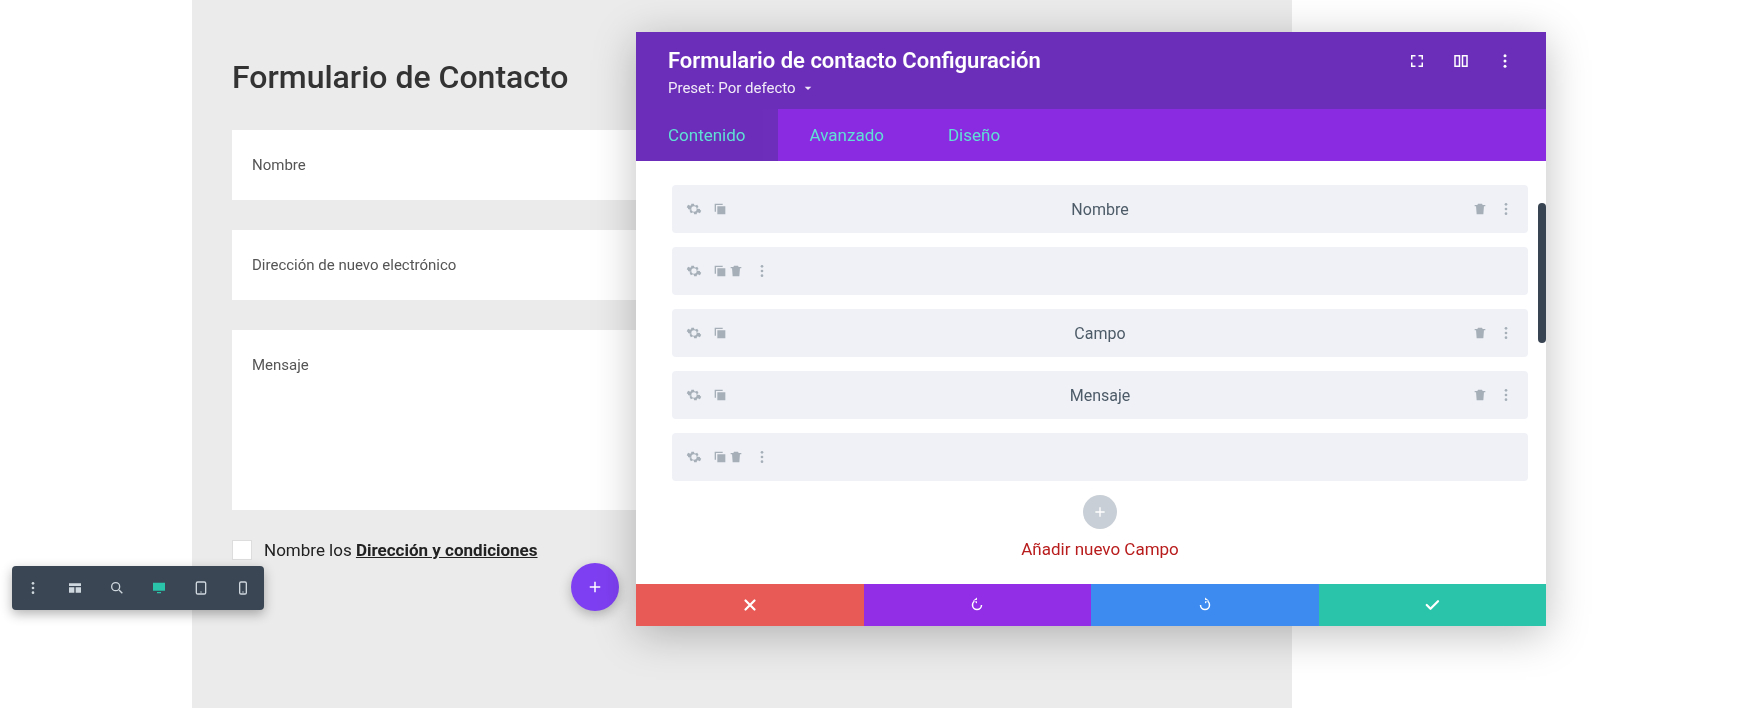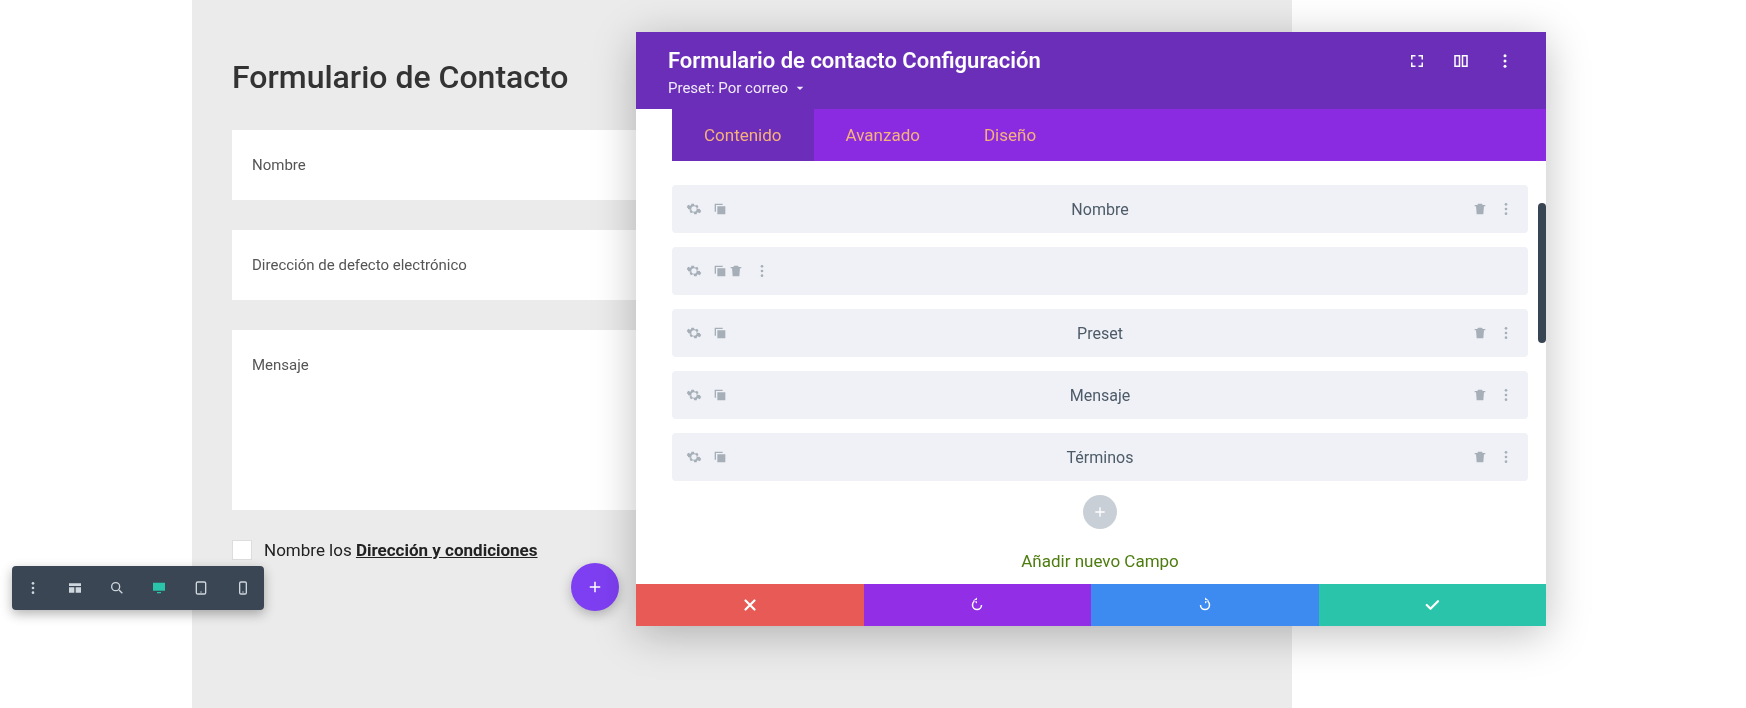--- a/index.html
+++ b/index.html
@@ -92,23 +92,22 @@
   .panel-title{font-size:22px;font-weight:600;}
   .panel-preset{font-size:15px;opacity:.9;margin-top:6px;display:flex;align-items:center;gap:4px;}
   .panel-header-actions{display:flex;gap:26px;align-items:center;margin-top:4px;}
   .icon{width:18px;height:18px;fill:currentColor;display:block;}
   .icon.sm{width:16px;height:16px;}
   .ibtn{display:flex;align-items:center;justify-content:center;cursor:pointer;color:#fff;}
 
   .tabs{
     background:var(--purple-tabs);
     display:flex;
-    color:#fdba74;
+    color:#5eead4;
     font-size:17px;
-    margin-left:36px;
   }
   .tab{
     padding:16px 32px;
     cursor:pointer;
     opacity:.95;
   }
   .tab.active{background:var(--purple-header);}
 
   .panel-body{
     flex:1;
@@ -139,21 +138,21 @@
     margin-top:4px;
     text-align:center;
   }
   .addbtn{
     width:34px;height:34px;border-radius:50%;
     background:#c9cfd6;color:#fff;
     display:inline-flex;align-items:center;justify-content:center;
     cursor:pointer;
   }
   .addlbl{
-    margin-top:22px;color:#4d7c0f;font-size:17px;text-align:center;
+    margin-top:10px;color:#b91c1c;font-size:17px;text-align:center;
   }
 
   .panel-scrollhint{
     position:absolute;
     right:0;top:171px;width:8px;height:140px;
     background:#394452;border-radius:4px;
   }
 
   .panel-footer{
     display:flex;
@@ -221,21 +220,21 @@
 </head>
 <body>
 
 <div class="canvas">
   <h1>Formulario de Contacto</h1>
 
   <div class="field">
     <span>Nombre</span>
   </div>
   <div class="field">
-    <span>Dirección de defecto electrónico</span>
+    <span>Dirección de nuevo electrónico</span>
   </div>
   <div class="field textarea">
     <span>Mensaje</span>
   </div>
 
   <div class="terms">
     <span class="chk"></span>
     <span>
       <span>Nombre los </span><span class="tc">Dirección y condiciones</span>
     </span>
@@ -247,21 +246,21 @@
       <path d="M11 5h2v6h6v2h-6v6h-2v-6H5v-2h6z"></path>
     </svg>
 </div>
 
 <div class="panel">
 
   <div class="panel-header">
     <div>
       <div class="panel-title">Formulario de contacto Configuración</div>
       <div class="panel-preset">
-        <span>Preset: Por correo</span>
+        <span>Preset: Por defecto</span>
         <svg class="icon sm" viewBox="0 0 24 24">
             <path d="M7 10l5 5 5-5z"></path>
           </svg>
       </div>
     </div>
     <div class="panel-header-actions">
       <span class="ibtn">
         <svg class="icon" viewBox="0 0 24 24">
             <path d="M4 4h6v2H6v4H4V4zm10 0h6v6h-2V6h-4V4zM4 14h2v4h4v2H4v-6zm14 0h2v6h-6v-2h4v-4z"></path>
           </svg>
@@ -354,21 +353,21 @@
             <svg class="icon sm" viewBox="0 0 24 24">
               <path d="M12 8a4 4 0 100 8 4 4 0 000-8zm9 4a7 7 0 01-.1 1.2l2 1.6-2 3.4-2.4-1a7 7 0 01-2 .1l-.4 2.5h-4l-.4-2.5a7 7 0 01-2-.1l-2.4 1-2-3.4 2-1.6A7 7 0 013 12a7 7 0 01.1-1.2l-2-1.6 2-3.4 2.4 1a7 7 0 012-.1L8 4h4l.4 2.5a7 7 0 012 .1l2.4-1 2 3.4-2 1.6c.1.4.2.8.2 1.2z"></path>
             </svg>
           </span>
         <span class="ibtn" style="color:var(--gray-icon)">
             <svg class="icon sm" viewBox="0 0 24 24">
               <path d="M8 8h12v12H8V8zm-4 8V4h12v2H6v10H4z"></path>
             </svg>
           </span>
       </div>
-      <div class="label">Preset</div>
+      <div class="label">Campo</div>
       <div class="right-icons">
         <span class="ibtn" style="color:var(--gray-icon)">
             <svg class="icon sm" viewBox="0 0 24 24">
               <path d="M6 7h12l-1 13H7L6 7zm3-3h6l1 2h4v2H4V6h4l1-2z"></path>
             </svg>
           </span>
         <span class="ibtn" style="color:var(--gray-icon)">
             <svg class="icon sm" viewBox="0 0 24 24">
               <circle cx="12" cy="5" r="2"></circle>
               <circle cx="12" cy="12" r="2"></circle>
@@ -414,21 +413,20 @@
             <svg class="icon sm" viewBox="0 0 24 24">
               <path d="M12 8a4 4 0 100 8 4 4 0 000-8zm9 4a7 7 0 01-.1 1.2l2 1.6-2 3.4-2.4-1a7 7 0 01-2 .1l-.4 2.5h-4l-.4-2.5a7 7 0 01-2-.1l-2.4 1-2-3.4 2-1.6A7 7 0 013 12a7 7 0 01.1-1.2l-2-1.6 2-3.4 2.4 1a7 7 0 012-.1L8 4h4l.4 2.5a7 7 0 012 .1l2.4-1 2 3.4-2 1.6c.1.4.2.8.2 1.2z"></path>
             </svg>
           </span>
         <span class="ibtn" style="color:var(--gray-icon)">
             <svg class="icon sm" viewBox="0 0 24 24">
               <path d="M8 8h12v12H8V8zm-4 8V4h12v2H6v10H4z"></path>
             </svg>
           </span>
       </div>
-      <div class="label">Términos</div>
       <div class="right-icons">
         <span class="ibtn" style="color:var(--gray-icon)">
             <svg class="icon sm" viewBox="0 0 24 24">
               <path d="M6 7h12l-1 13H7L6 7zm3-3h6l1 2h4v2H4V6h4l1-2z"></path>
             </svg>
           </span>
         <span class="ibtn" style="color:var(--gray-icon)">
             <svg class="icon sm" viewBox="0 0 24 24">
               <circle cx="12" cy="5" r="2"></circle>
               <circle cx="12" cy="12" r="2"></circle>

